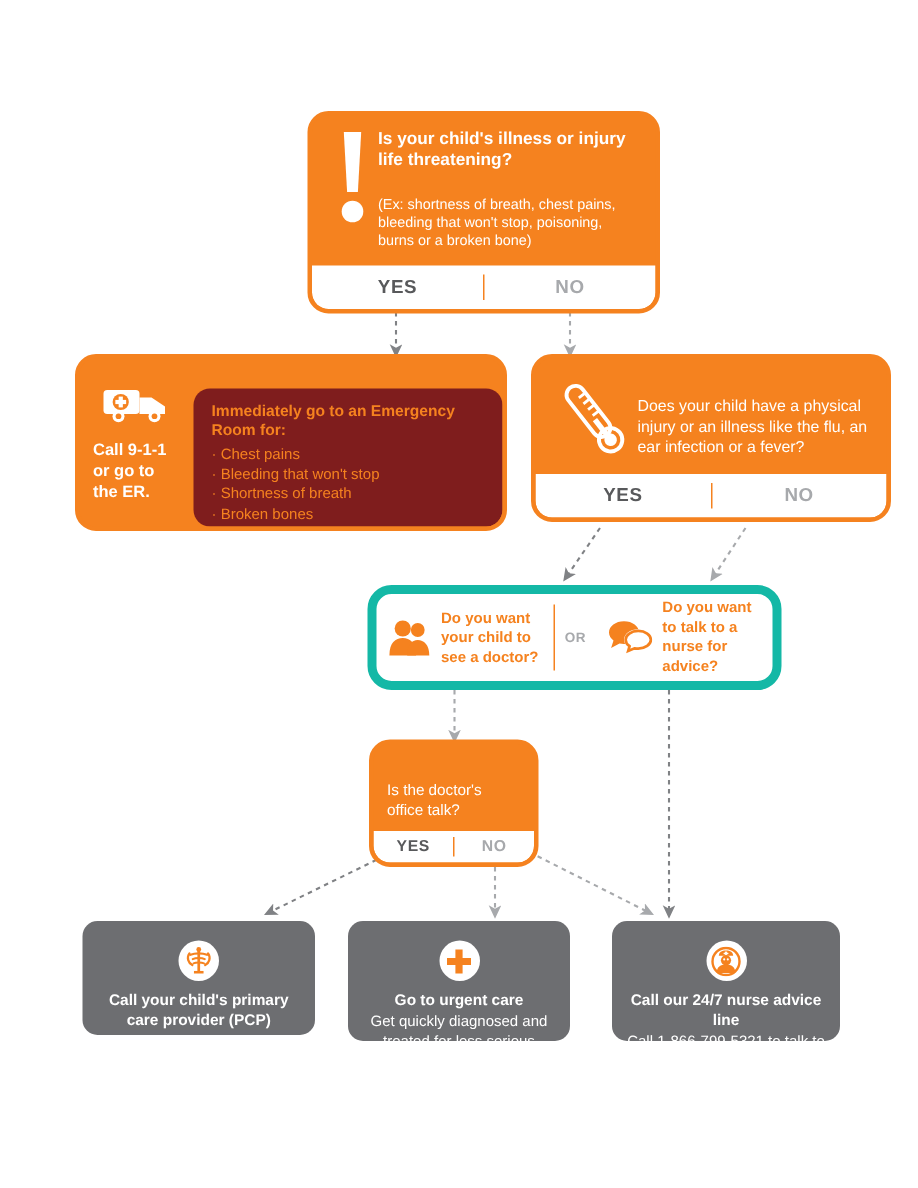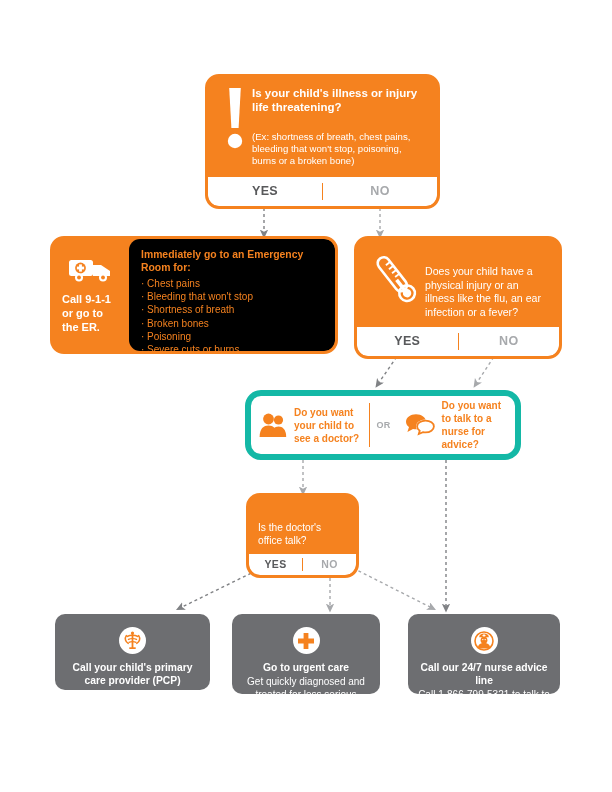--- a/index.html
+++ b/index.html
@@ -47,22 +47,22 @@
     background:#F5821F;border:3px solid #F5821F;border-radius:14px;
     display:flex;overflow:hidden;
   }
   .erleft{
     flex:0 0 72px;color:#fff;
     display:flex;flex-direction:column;align-items:center;justify-content:center;
     padding:4px 2px;
   }
   .erleft .lbl{font-size:11px;font-weight:bold;line-height:14px;margin-top:6px;text-align:left;width:58px;}
   .erright{
-    flex:1 1 auto;background:#000000;border-radius:11px;
-    padding:9px 10px 9px 12px;color:#F5821F;
+    flex:1 1 auto;background:#7f1d1d;border-radius:11px;
+    padding:9px 10px 9px 12px;color:#F5821F;margin-top:20px;
   }
   .erhead{font-size:10.4px;font-weight:bold;line-height:13px;margin-bottom:3px;}
   .erlist{list-style:none;margin:0;padding:0;}
   .erlist li{font-size:10px;line-height:13.2px;}
   .erlist li:before{content:"\00b7\00a0";}
 
   
   .orcard{
     background:#ffffff;border:6px solid #14b8a6;border-radius:16px;
     display:flex;align-items:center;overflow:hidden;
@@ -170,21 +170,21 @@
         <li>Chest pains</li>
         <li>Bleeding that won't stop</li>
         <li>Shortness of breath</li>
         <li>Broken bones</li>
         <li>Poisoning</li>
         <li>Severe cuts or burns</li>
       </ul>
     </div>
   </div>
 
-  <div class="node qcard" style="left:354px;top:236px;width:208px;">
+  <div class="node qcard" style="left:354px;top:236px;width:240px;">
     <div class="qbody" style="padding-bottom:8px;">
       <div class="qicon" style="width:58px;padding-top:2px;">
         <svg width="50" height="58" viewBox="0 0 50 58">
           <g transform="rotate(-38 25 29)">
             <rect x="19" y="3" width="12" height="40" rx="6" fill="none" stroke="#ffffff" stroke-width="2.6"></rect>
             <circle cx="25" cy="47" r="7.8" fill="none" stroke="#ffffff" stroke-width="2.6"></circle>
             <circle cx="25" cy="47" r="4.2" fill="#ffffff"></circle>
             <rect x="23.2" y="30" width="3.6" height="16" fill="#ffffff"></rect>
             <rect x="25.5" y="11" width="5.2" height="1.9" fill="#ffffff"></rect>
             <rect x="25.5" y="16" width="5.2" height="1.9" fill="#ffffff"></rect>

